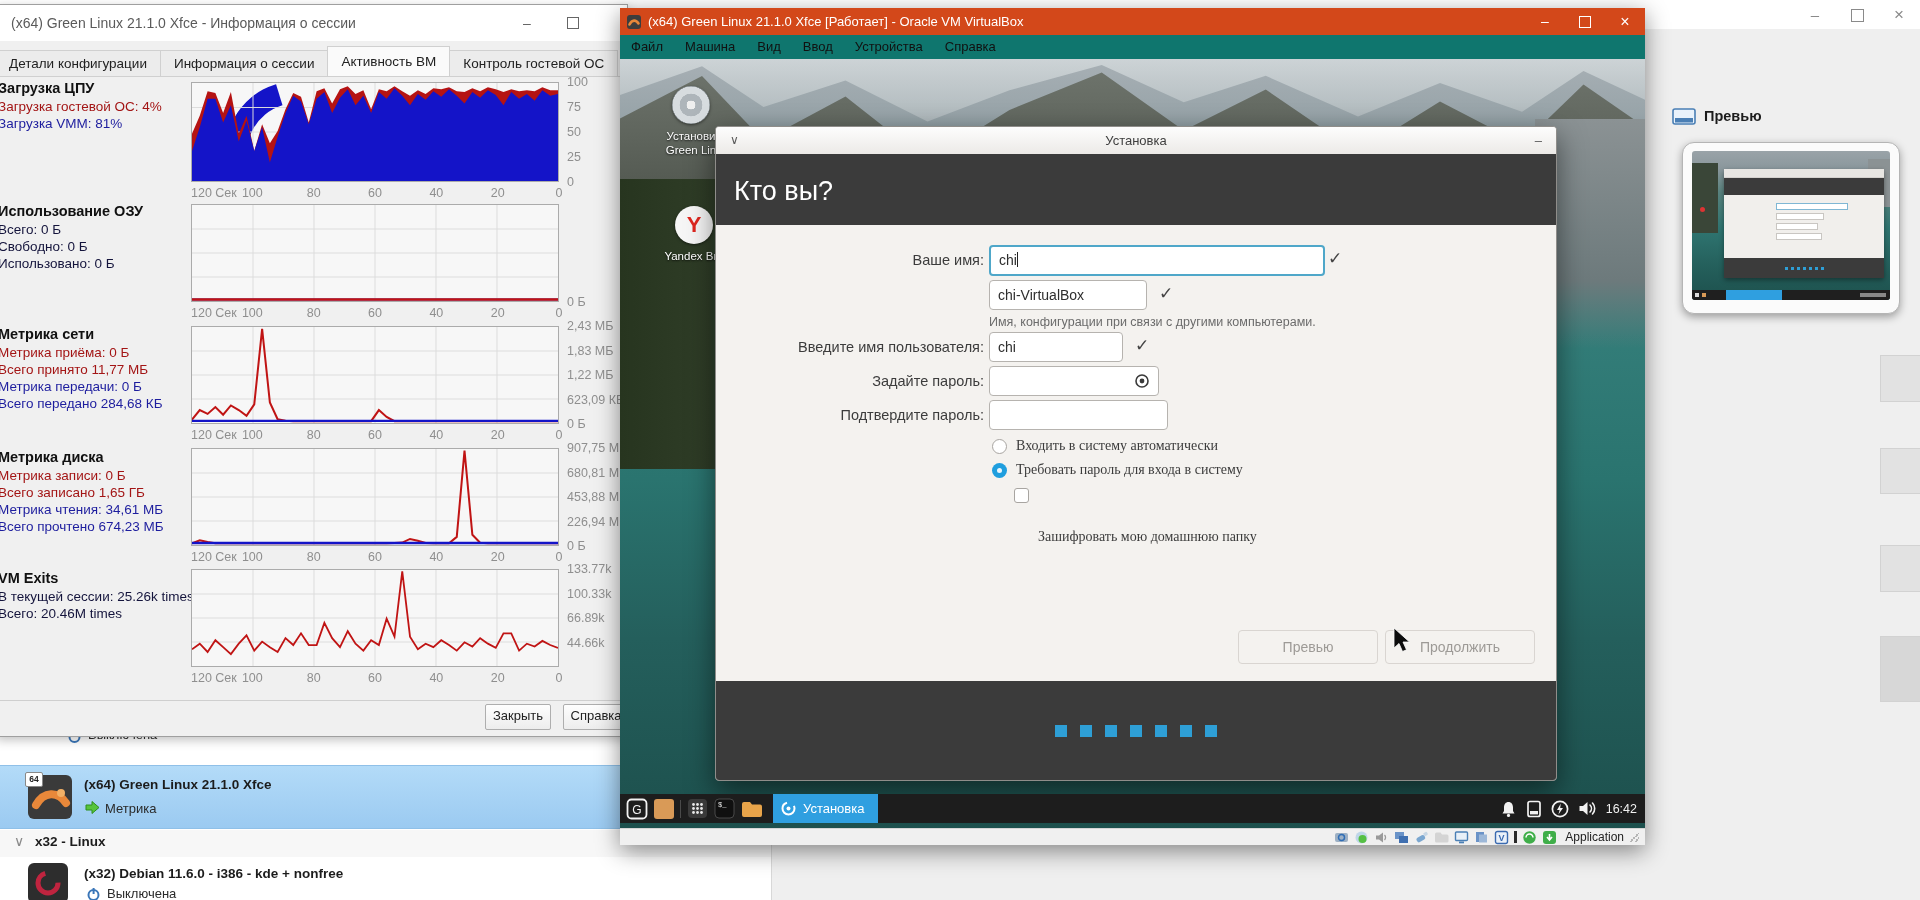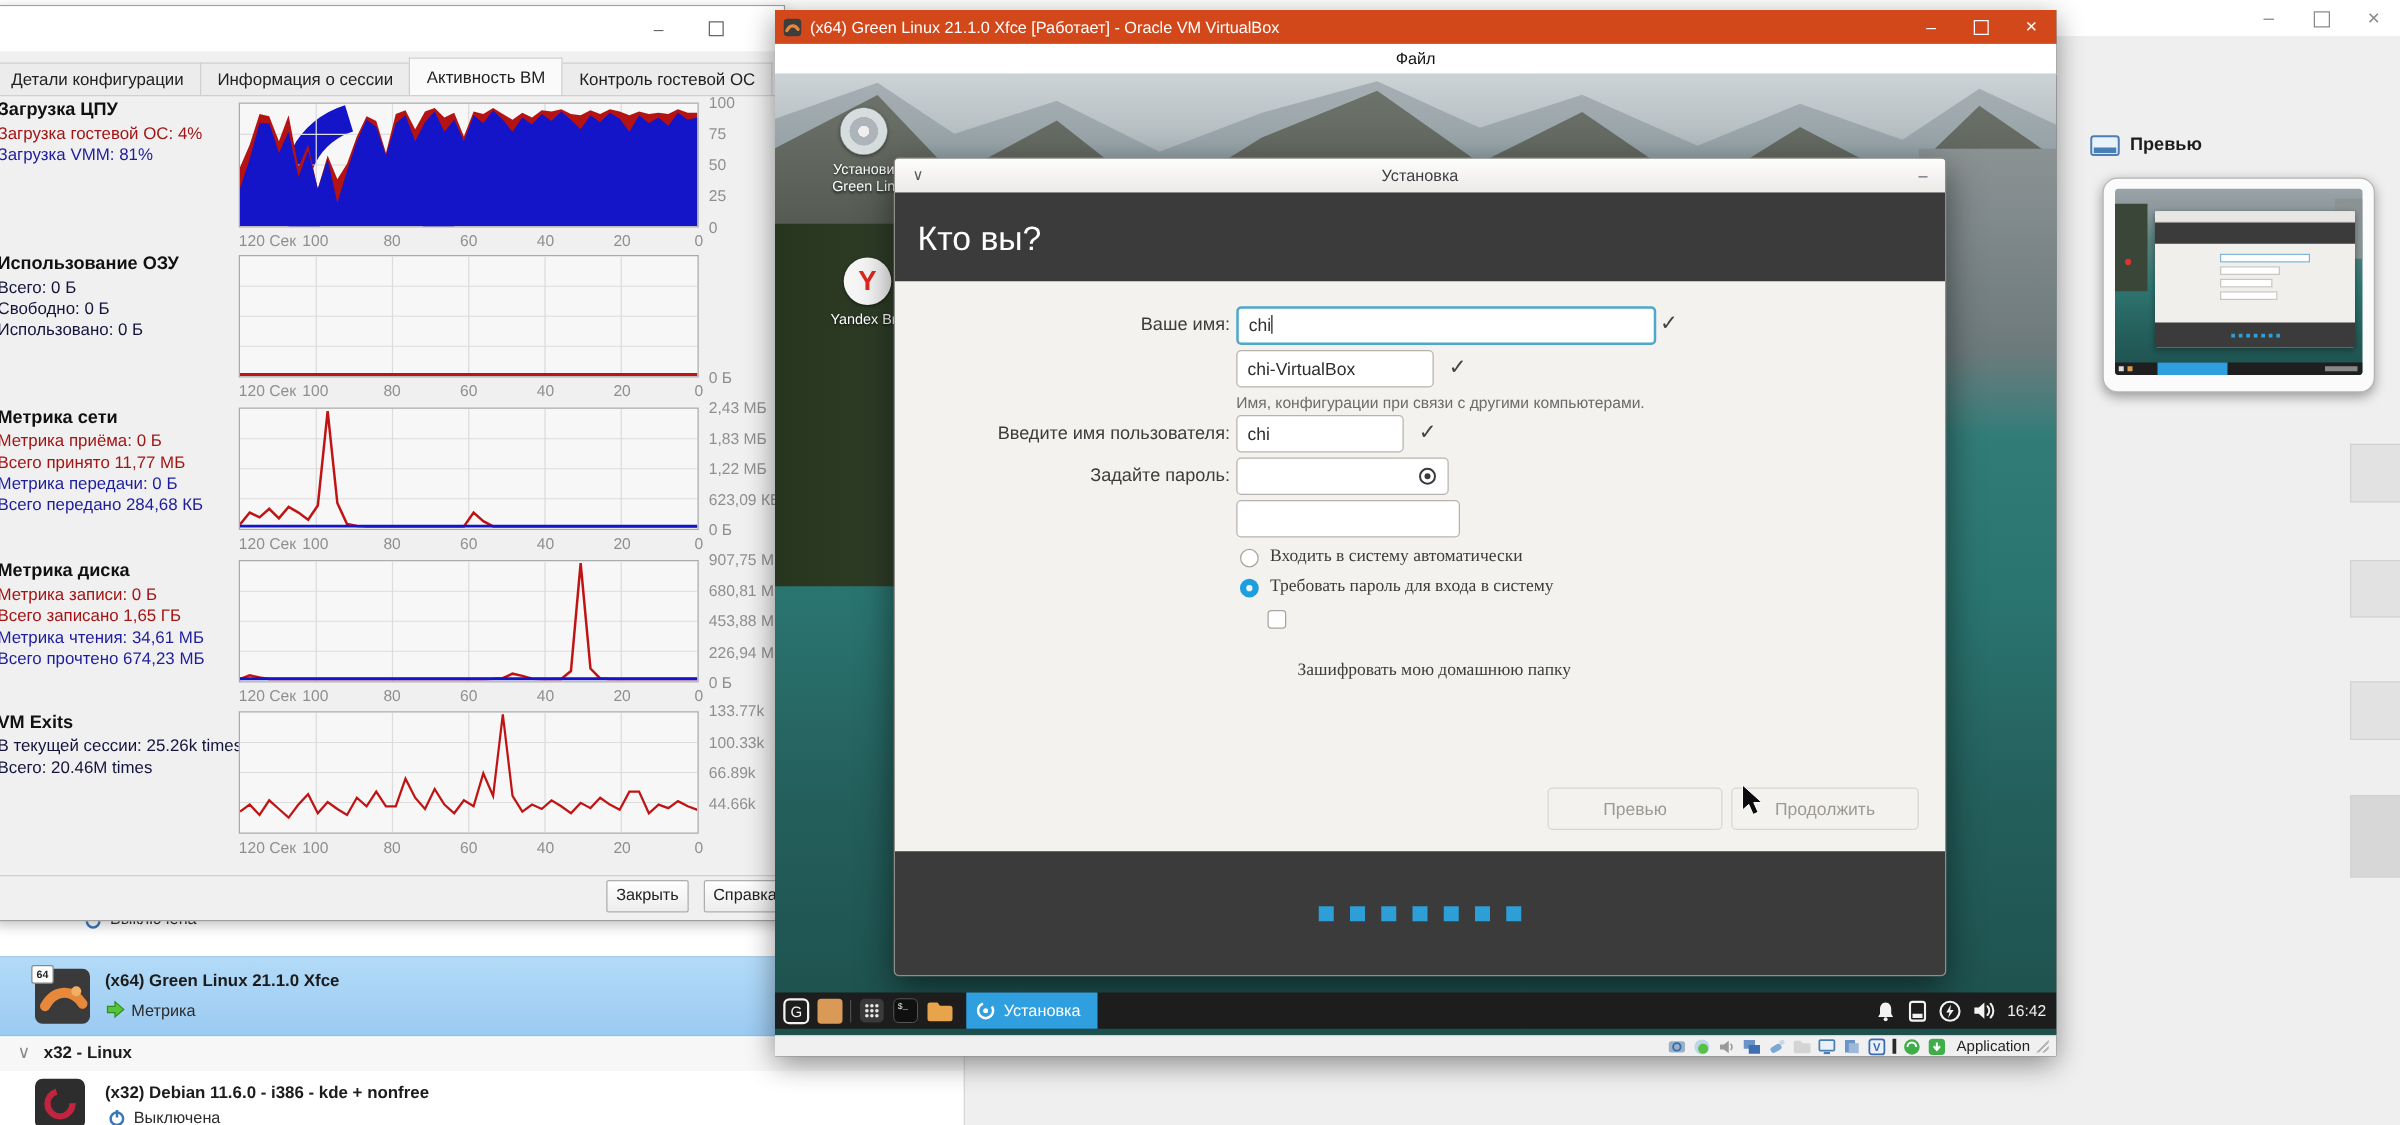--- a/index.html
+++ b/index.html
@@ -48,21 +48,21 @@
   .xlabels span{position:absolute;top:2px;font-size:12.5px;color:#8f8f8f;transform:translateX(-50%);white-space:nowrap;}
   .xlabels span.xl-first{left:0;transform:none;}
   #sess-footer-sep{position:absolute;left:0;right:0;bottom:35px;border-top:1px solid #cfcfcf;}
   .sess-btn{position:absolute;height:24px;background:linear-gradient(#fefefe,#ededed);border:1px solid #aeaeae;border-radius:2px;font-size:13px;color:#222;text-align:center;line-height:22px;}
   
   #vm-win{position:absolute;left:620px;top:8px;width:1025px;height:837px;box-shadow:0 6px 22px rgba(0,0,0,.45);background:#000;}
   #vm-titlebar{position:absolute;left:0;top:0;right:0;height:27px;background:#d3481a;display:flex;align-items:center;}
   #vm-title{font-size:13px;color:#ffffff;margin-left:6px;white-space:nowrap;}
   .vm-ctl{position:absolute;top:0;width:40px;height:27px;color:#fff;text-align:center;line-height:27px;font-size:14px;}
   .vm-ctl i{display:inline-block;width:10px;height:10px;border:1px solid #fff;margin-top:8px;}
-  #vm-menubar{position:absolute;left:0;top:27px;right:0;height:24px;background:#ffffff;display:flex;align-items:center;border-bottom:1px solid #e0e0e0;flex-direction:column;}
+  #vm-menubar{position:absolute;left:0;top:27px;right:0;height:24px;background:#0f766e;display:flex;align-items:center;border-bottom:1px solid #e0e0e0;}
   .menu-item{padding:0 11px;font-size:13px;color:#111;line-height:24px;}
   #vm-screen{position:absolute;left:0;top:51px;right:0;height:769px;overflow:hidden;
      background:linear-gradient(180deg,#a8b0b5 0px,#98a4a9 55px,#7b9094 95px,#47807c 150px,#357f7b 240px,#2e7order8 320px,#2a746f 420px,#245f5c 580px,#1d504d 769px);
      background:linear-gradient(180deg,#a8b0b5 0px,#98a4a9 55px,#7b9094 95px,#47807c 150px,#357f7b 240px,#2a746f 420px,#245f5c 580px,#1d504d 769px);}
   .mtn{position:absolute;left:0;right:0;top:0;height:170px;background:linear-gradient(180deg,#70766e,#4a5048);
      clip-path:polygon(0 100%,0 35%,8% 10%,14% 48%,22% 22%,30% 60%,38% 30%,47% 8%,55% 42%,63% 18%,72% 55%,80% 25%,88% 50%,94% 15%,100% 40%,100% 100%);}
   .mtn-snow{position:absolute;left:0;right:0;top:0;height:120px;background:linear-gradient(180deg,#d9dfe1,#aab4b7 70%,transparent);opacity:.75;
      clip-path:polygon(0 30%,8% 6%,14% 40%,22% 18%,30% 52%,38% 26%,47% 5%,55% 36%,63% 14%,72% 48%,80% 20%,88% 44%,94% 10%,100% 34%,100% 0,0 0);}
   .trees{position:absolute;left:0;top:120px;width:150px;height:290px;background:linear-gradient(90deg,#27351f,#2f3d27 60%,rgba(47,61,39,0));}
   .rock-r{position:absolute;right:0;top:60px;width:110px;height:230px;background:linear-gradient(180deg,#8b9294,#6d7a7c 70%,rgba(109,122,124,0));}
@@ -201,20 +201,21 @@
   </div>
 </div>
 
 <div class="edge-block" style="top:355px;height:45px;"></div>
 <div class="edge-block" style="top:448px;height:44px;"></div>
 <div class="edge-block" style="top:545px;height:45px;"></div>
 <div class="edge-block" style="top:636px;height:64px;background:#d7d7d7;"></div>
 
 <div id="session-win">
   <div id="sess-titlebar">
+    <div id="sess-title">(x64) Green Linux 21.1.0 Xfce - Информация о сессии</div>
     <div class="sess-ctl" style="left:510px;">–</div>
     <div class="sess-ctl" style="left:556px;"><i></i></div>
   </div>
   <div id="sess-tabs">
     <div class="tab">Детали конфигурации</div>
     <div class="tab">Информация о сессии</div>
     <div class="tab active">Активность ВМ</div>
     <div class="tab">Контроль гостевой ОС</div>
   </div>
   <div id="sess-content">
@@ -472,20 +473,21 @@
       <div class="fld" style="top:205px;width:134px;"><span>chi</span></div>
       <span class="okmark" style="left:419px;top:208px;">✓</span>
 
       <div class="fld-label" style="top:239px;">Задайте пароль:</div>
       <div class="fld" style="top:239px;width:170px;"><span></span></div>
       <svg class="abs" style="left:418px;top:246px;" width="16" height="16" viewBox="0 0 16 16">
         <circle cx="8" cy="8" r="6" fill="none" stroke="#3a3a3a" stroke-width="1.6"></circle>
             <circle cx="8" cy="8" r="2.4" fill="#3a3a3a"></circle>
       </svg>
 
+      <div class="fld-label" style="top:273px;">Подтвердите пароль:</div>
       <div class="fld" style="top:273px;width:179px;"><span></span></div>
 
       <div class="radio" style="left:276px;top:312px;"></div>
       <div class="opt-label" style="left:300px;top:311px;">Входить в систему автоматически</div>
       <div class="radio sel" style="left:276px;top:336px;">
             <i></i>
           </div>
       <div class="opt-label" style="left:300px;top:335px;">Требовать пароль для входа в систему</div>
       <div class="checkbox" style="left:298px;top:361px;"></div>
       <div class="opt-label" style="left:322px;top:360px;margin-top:42px;">Зашифровать мою домашнюю папку</div>

